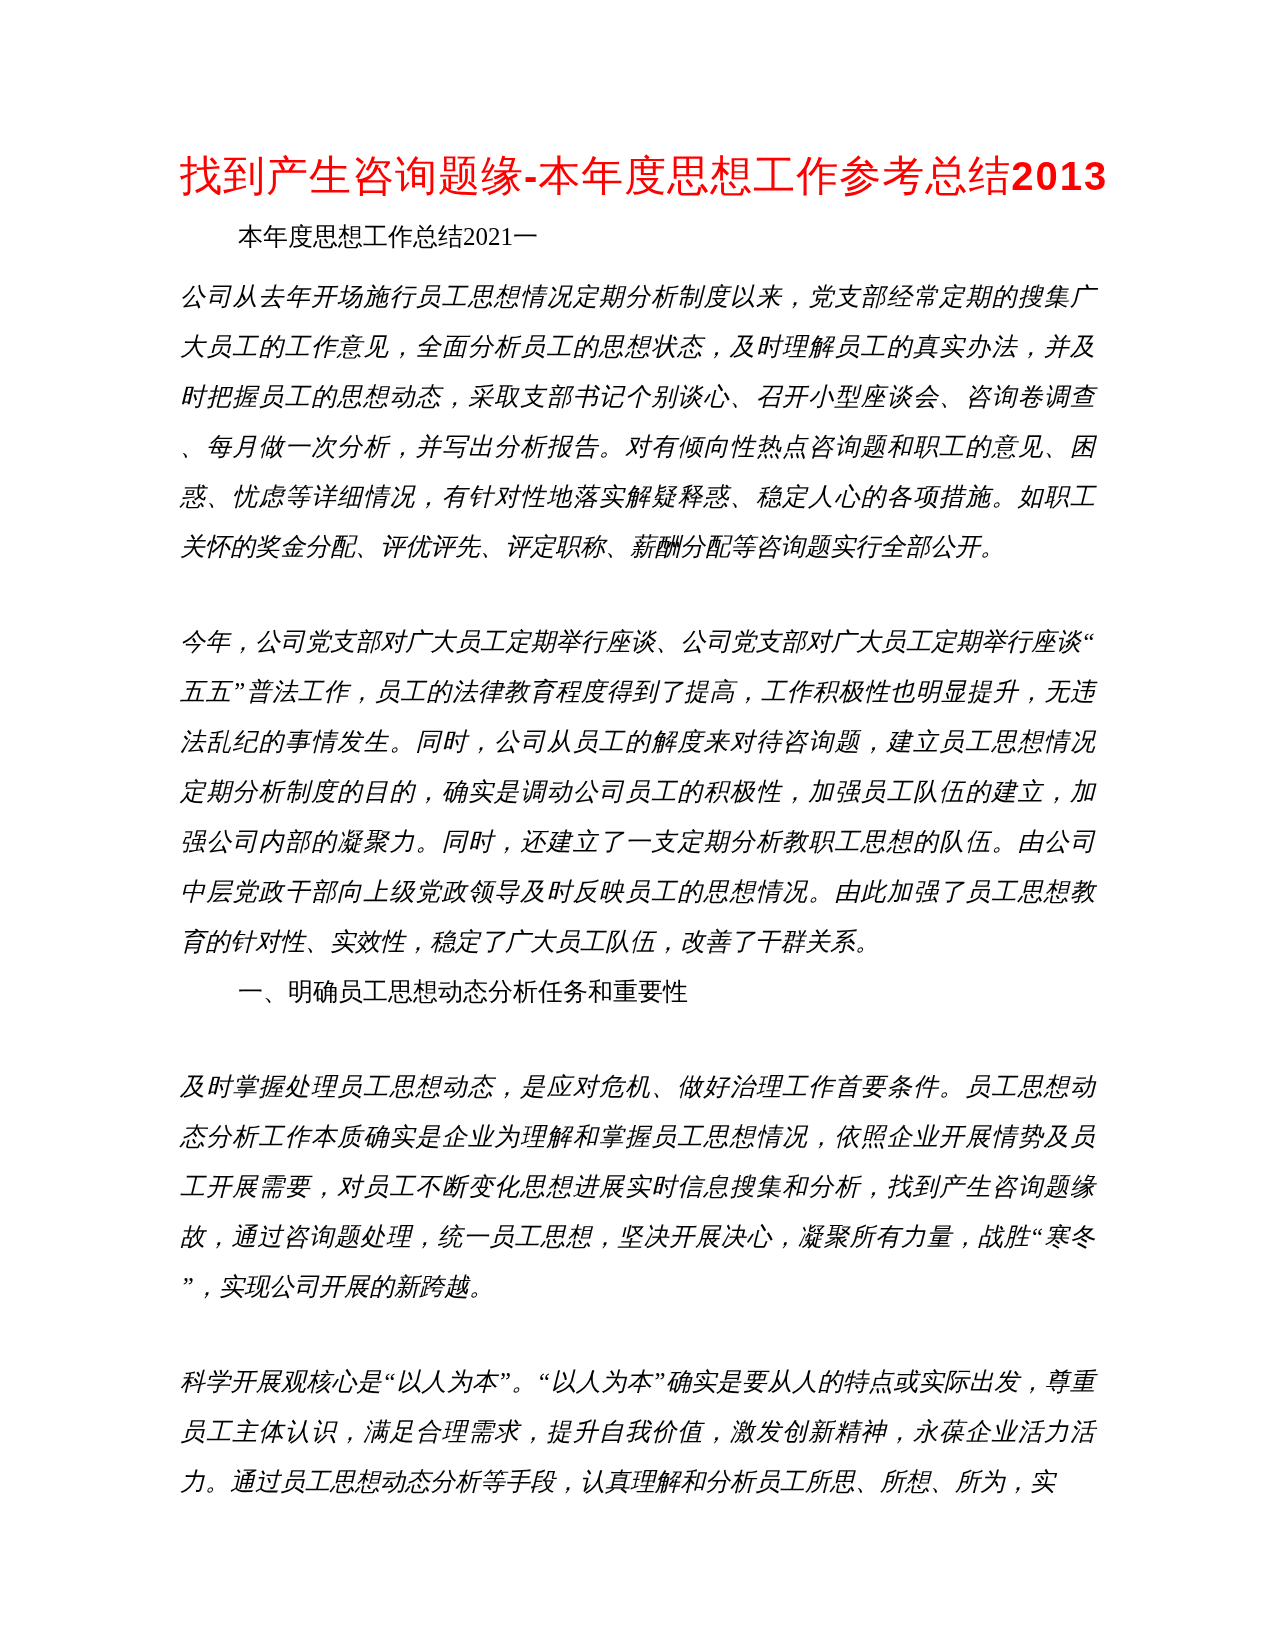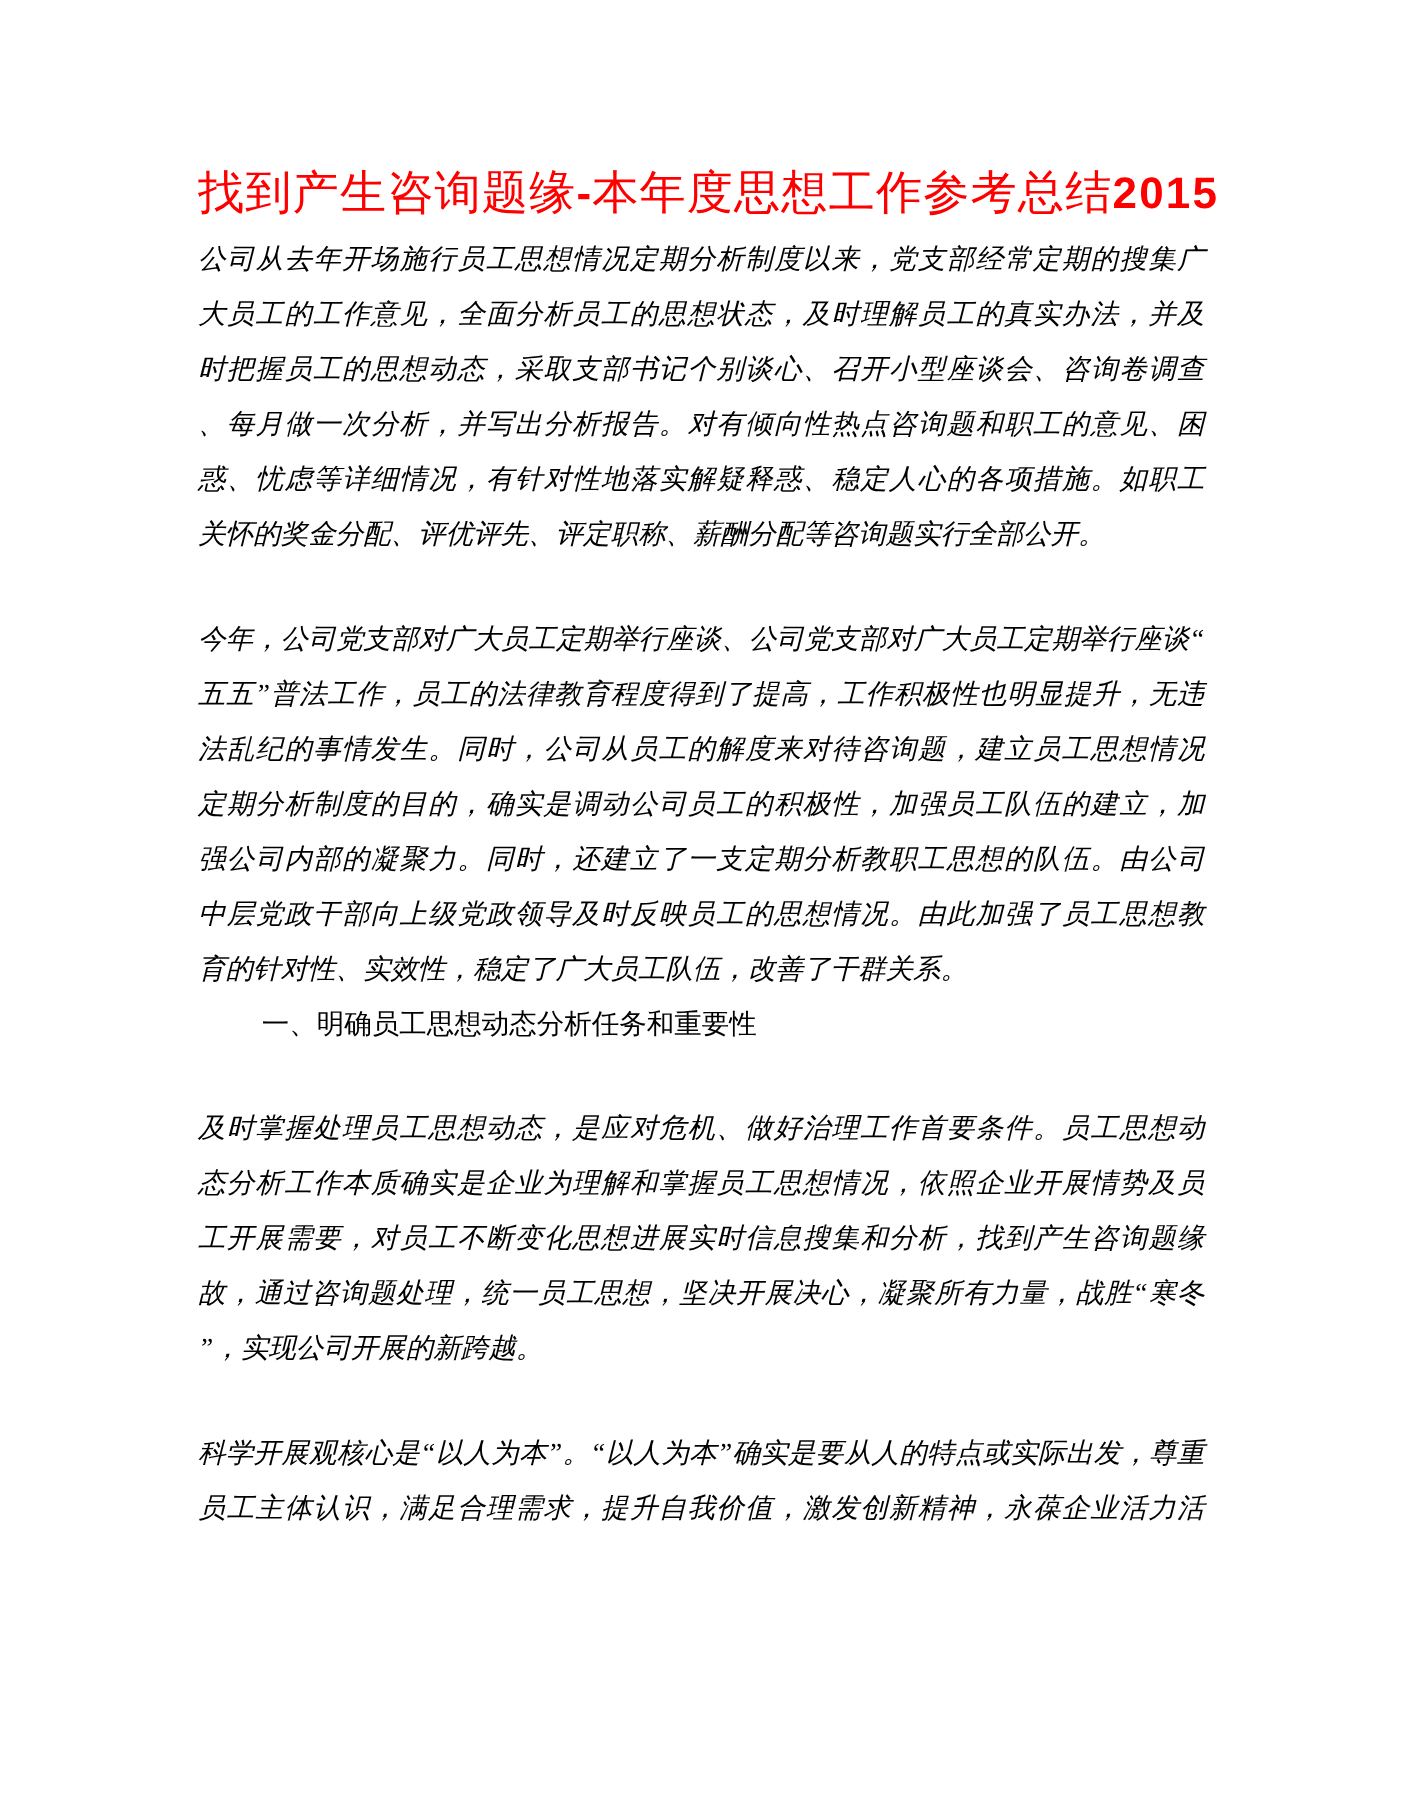--- a/index.html
+++ b/index.html
@@ -70,22 +70,23 @@
   }
   .para {
     margin: 0;
   }
 </style>
 </head>
 <body>
 
 <div class="page" style="color: rgb(0, 0, 0);">
   <div class="content">
-    <h1 class="doc-title" style="color: rgb(255, 0, 0);"><span>找到产生咨询题缘</span><span class="dash">-</span><span>本年度思想工作参考总结</span><span class="year">2015</span></h1>
+    <h1 class="doc-title" style="color: rgb(255, 0, 0);"><span>找到产生咨询题缘</span><span class="dash">-</span><span>本年度思想工作参考总结</span><span class="year">2013</span></h1>
     <div id="doc-body">
+        <div class="line indent subtitle-line">本年度思想工作总结2021一</div>
         <div class="para">
           <div class="line just">公司从去年开场施行员工思想情况定期分析制度以来，党支部经常定期的搜集广</div>
           <div class="line just">大员工的工作意见，全面分析员工的思想状态，及时理解员工的真实办法，并及</div>
           <div class="line just">时把握员工的思想动态，采取支部书记个别谈心、召开小型座谈会、咨询卷调查</div>
           <div class="line just">、每月做一次分析，并写出分析报告。对有倾向性热点咨询题和职工的意见、困</div>
           <div class="line just">惑、忧虑等详细情况，有针对性地落实解疑释惑、稳定人心的各项措施。如职工</div>
           <div class="line just lastline">关怀的奖金分配、评优评先、评定职称、薪酬分配等咨询题实行全部公开。</div>
         </div>
         <div class="spacer"></div>
         <div class="para">
@@ -103,16 +104,17 @@
           <div class="line just">及时掌握处理员工思想动态，是应对危机、做好治理工作首要条件。员工思想动</div>
           <div class="line just">态分析工作本质确实是企业为理解和掌握员工思想情况，依照企业开展情势及员</div>
           <div class="line just">工开展需要，对员工不断变化思想进展实时信息搜集和分析，找到产生咨询题缘</div>
           <div class="line just">故，通过咨询题处理，统一员工思想，坚决开展决心，凝聚所有力量，战胜“寒冬</div>
           <div class="line just lastline">”，实现公司开展的新跨越。</div>
         </div>
         <div class="spacer"></div>
         <div class="para">
           <div class="line just">科学开展观核心是“以人为本”。“以人为本”确实是要从人的特点或实际出发，尊重</div>
           <div class="line just">员工主体认识，满足合理需求，提升自我价值，激发创新精神，永葆企业活力活</div>
+          <div class="line just lastline">力。通过员工思想动态分析等手段，认真理解和分析员工所思、所想、所为，实</div>
         </div>
       </div>
   </div>
 </div>
 
 </body></html>

